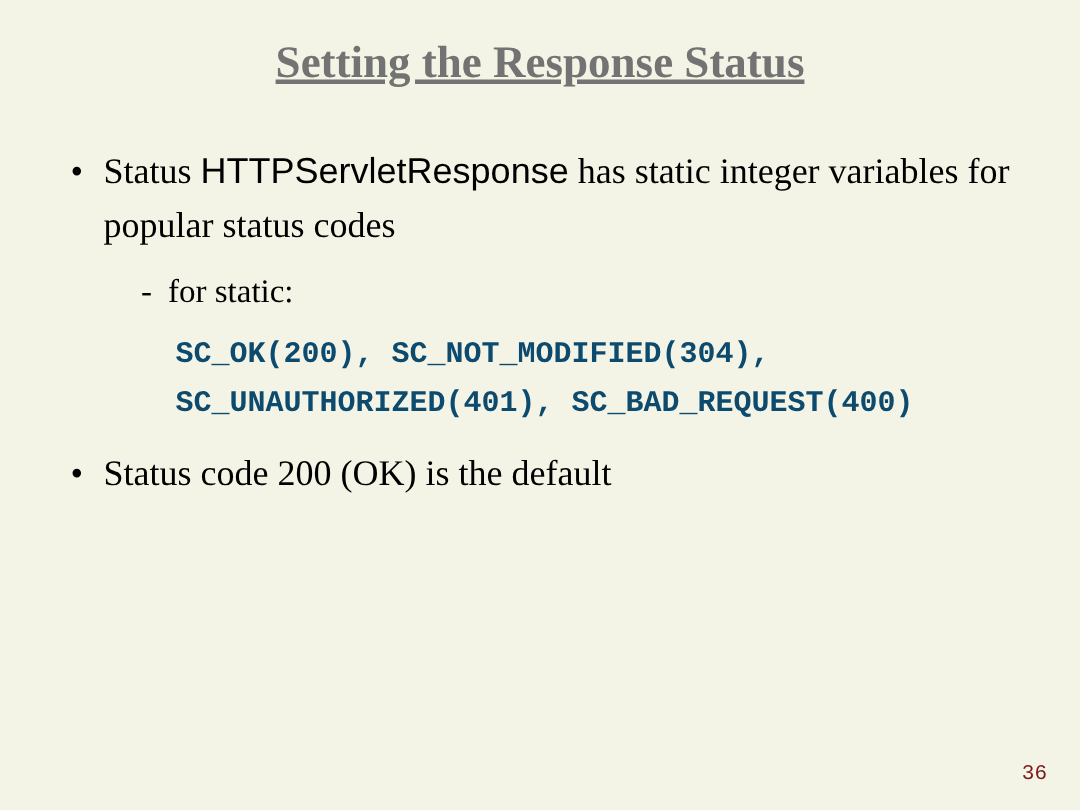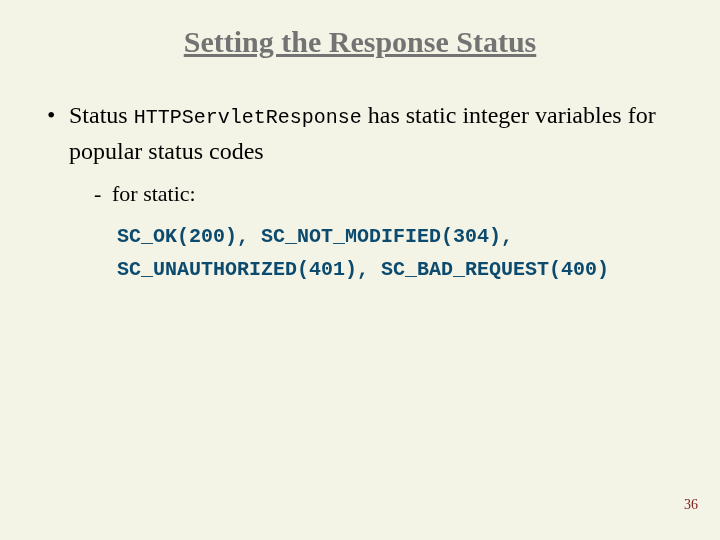--- a/index.html
+++ b/index.html
@@ -38,22 +38,22 @@
       padding-left: 24px;
       font-family: 'Times New Roman', Georgia, serif;
     }
     .bullet-item::before {
       content: "•";
       position: absolute;
       left: 2px;
       top: 0;
     }
     .class-name {
-      font-family: Liberation Mono, monospace;
-      font-size: 20px;
+      font-family: Liberation Sans, sans-serif;
+      font-size: 24px;
     }
     .sub-list {
       list-style: none;
       padding-left: 25px;
       margin-top: 8px;
     }
     .sub-item {
       font-size: 22px;
       color: #000;
       position: relative;
@@ -72,40 +72,41 @@
       font-size: 20px;
       color: #0c4a6e;
       font-weight: bold;
       padding-left: 48px;
       line-height: 1.65;
       margin-top: 4px;
       margin-bottom: 12px;
     }
     .page-number {
       position: absolute;
-      bottom: 27px;
+      bottom: 16px;
       right: 22px;
       font-size: 14px;
       color: #7a1a1a;
-      font-family: Liberation Serif, serif;
+      font-family: Liberation Mono, monospace;
     }
   </style>
 </head>
 <body>
 
 <div class="slide">
   <h1 class="title">Setting the Response Status</h1>
 
   <ul class="bullet-list">
     <li class="bullet-item">
       <span>Status </span><span class="class-name">HTTPServletResponse</span><span> has static integer variables for popular status codes</span>
       <ul class="sub-list">
         <li class="sub-item">for static:</li>
       </ul>
       <div class="code-block">
         <div>SC_OK(200), SC_NOT_MODIFIED(304),</div>
         <div>SC_UNAUTHORIZED(401), SC_BAD_REQUEST(400)</div>
       </div>
     </li>
+    <li class="bullet-item">Status code 200 (OK) is the default</li>
   </ul>
 
   <div class="page-number">36</div>
 </div>
 
 </body></html>

